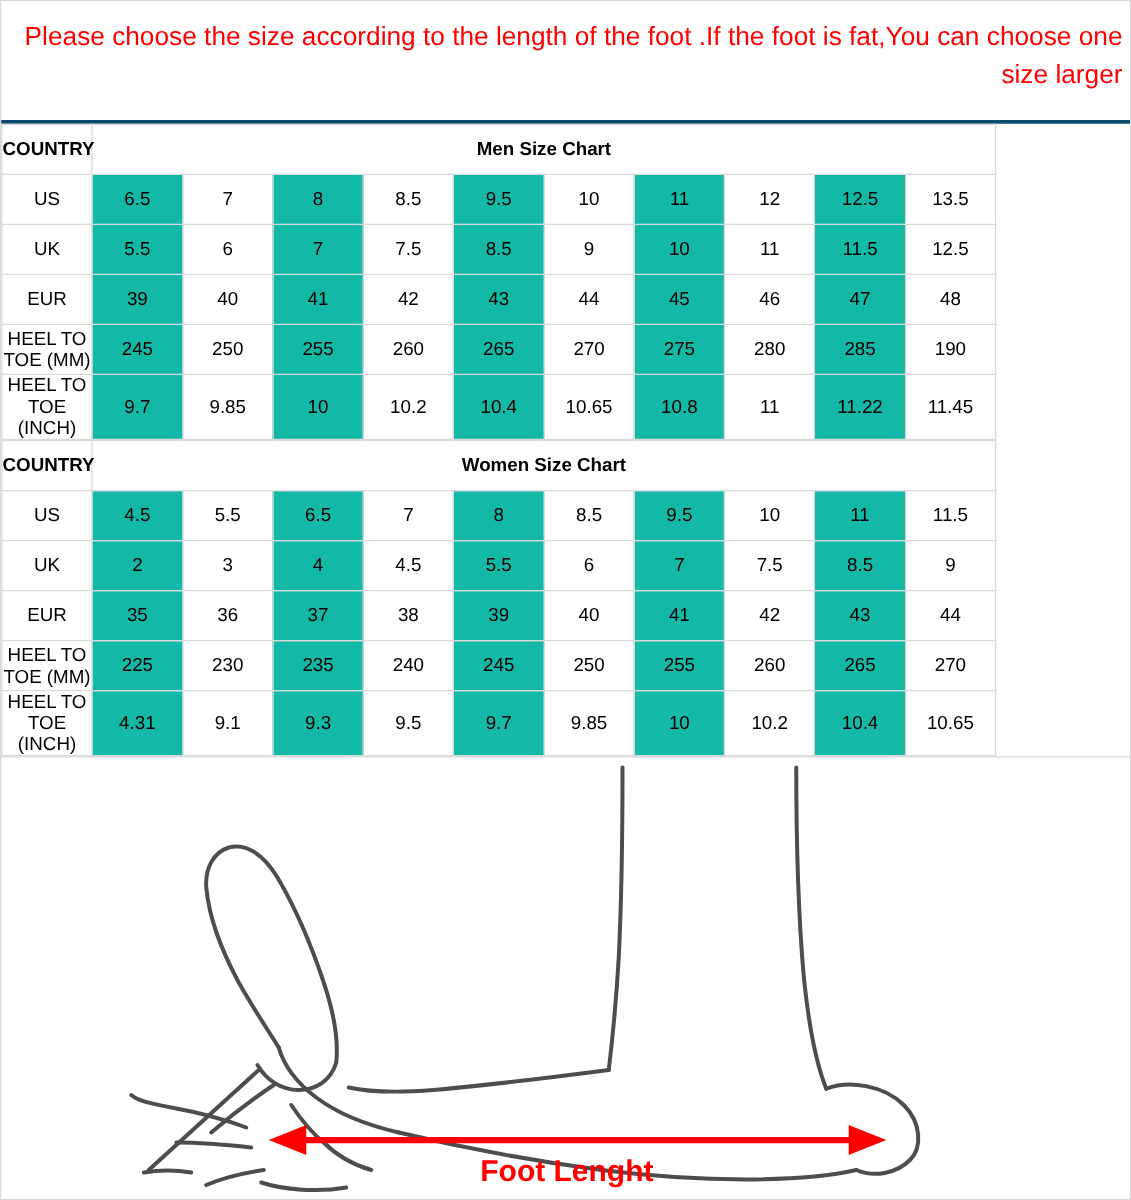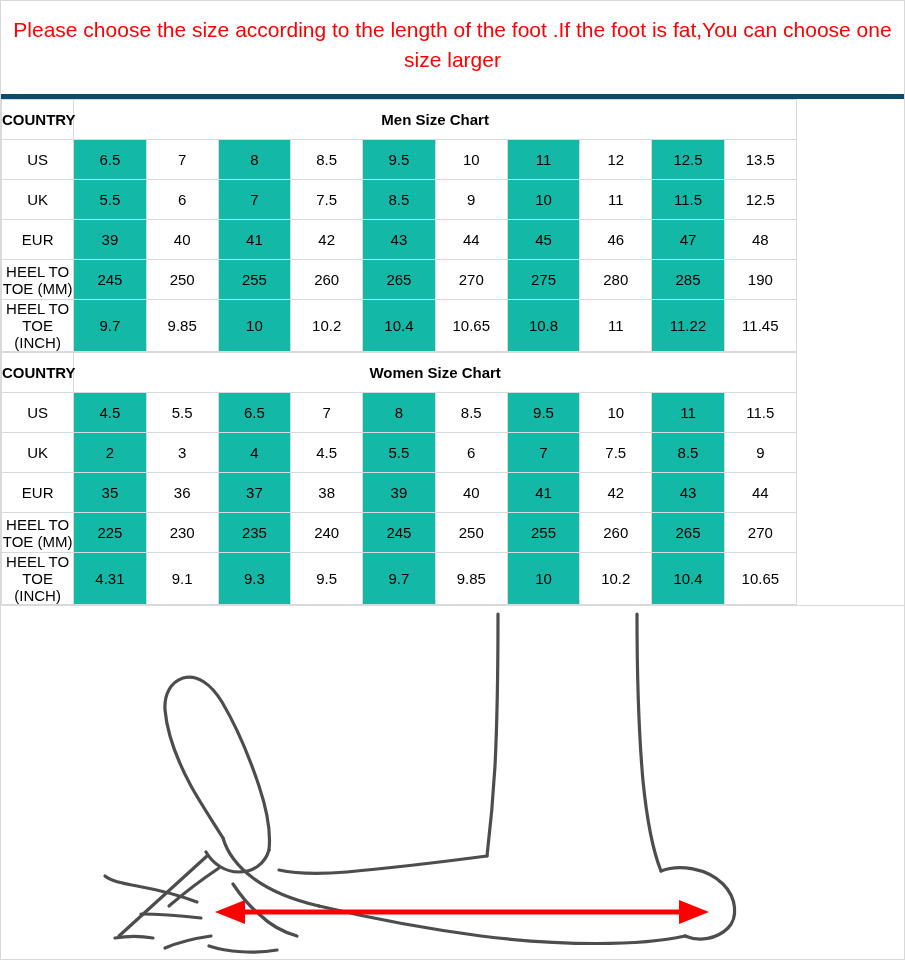--- a/index.html
+++ b/index.html
@@ -19,25 +19,25 @@
     height: 960px;
     position: relative;
     box-sizing: border-box;
     border: 1px solid #d9d9d9;
   }
   
   .notice {
     color: #ff0000;
     font-size: 21px;
     line-height: 30px;
-    text-align: center;
+    text-align: right;
     padding: 14px 6px 12px 6px;
     box-sizing: border-box;
     height: 98px;
-    border-bottom: 5px solid #0c4a6e;
+    border-bottom: 3px solid #0c4a6e;
   }
   
   table.size-table {
     border-collapse: collapse;
     width: 796px;
     table-layout: fixed;
   }
   table.size-table td {
     border: 1px solid #d9d9d9;
     text-align: center;
@@ -271,15 +271,16 @@
         <path d="M258,308 C268,318 282,326 296,330"></path>
         <path d="M208,340 C226,346 254,348 276,344"></path>
       </g>
 
       <g stroke="#ff0000" fill="#ff0000" stroke-width="5">
         <line x1="228" y1="306" x2="694" y2="306"></line>
         <polygon points="214,306 244,294 244,318" stroke="none"></polygon>
         <polygon points="708,306 678,294 678,318" stroke="none"></polygon>
       </g>
     </svg>
+    <div class="foot-label">Foot Lenght</div>
   </div>
 
 </div>
 
 </body></html>

